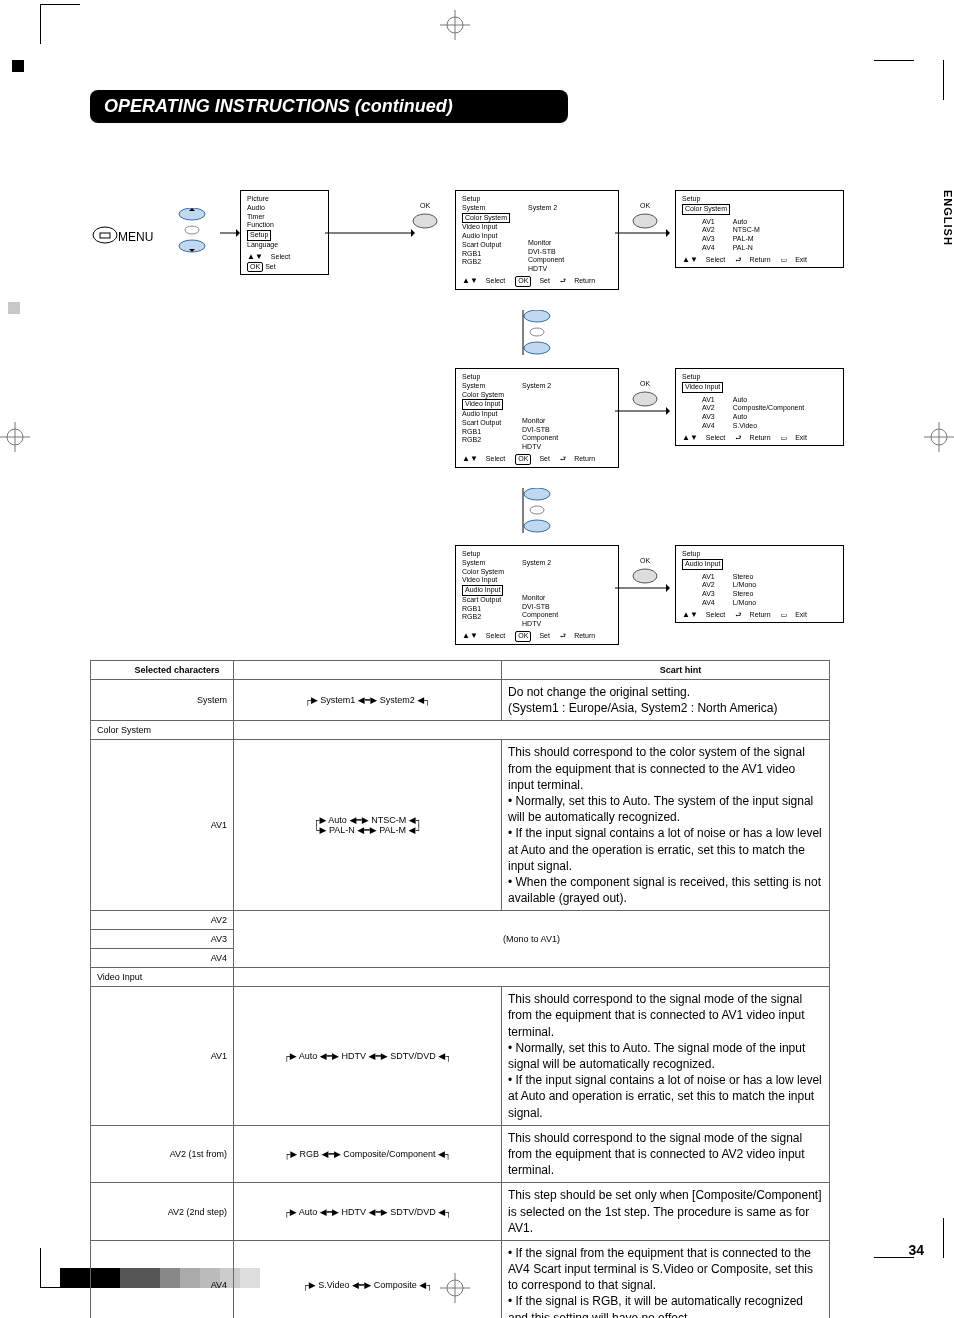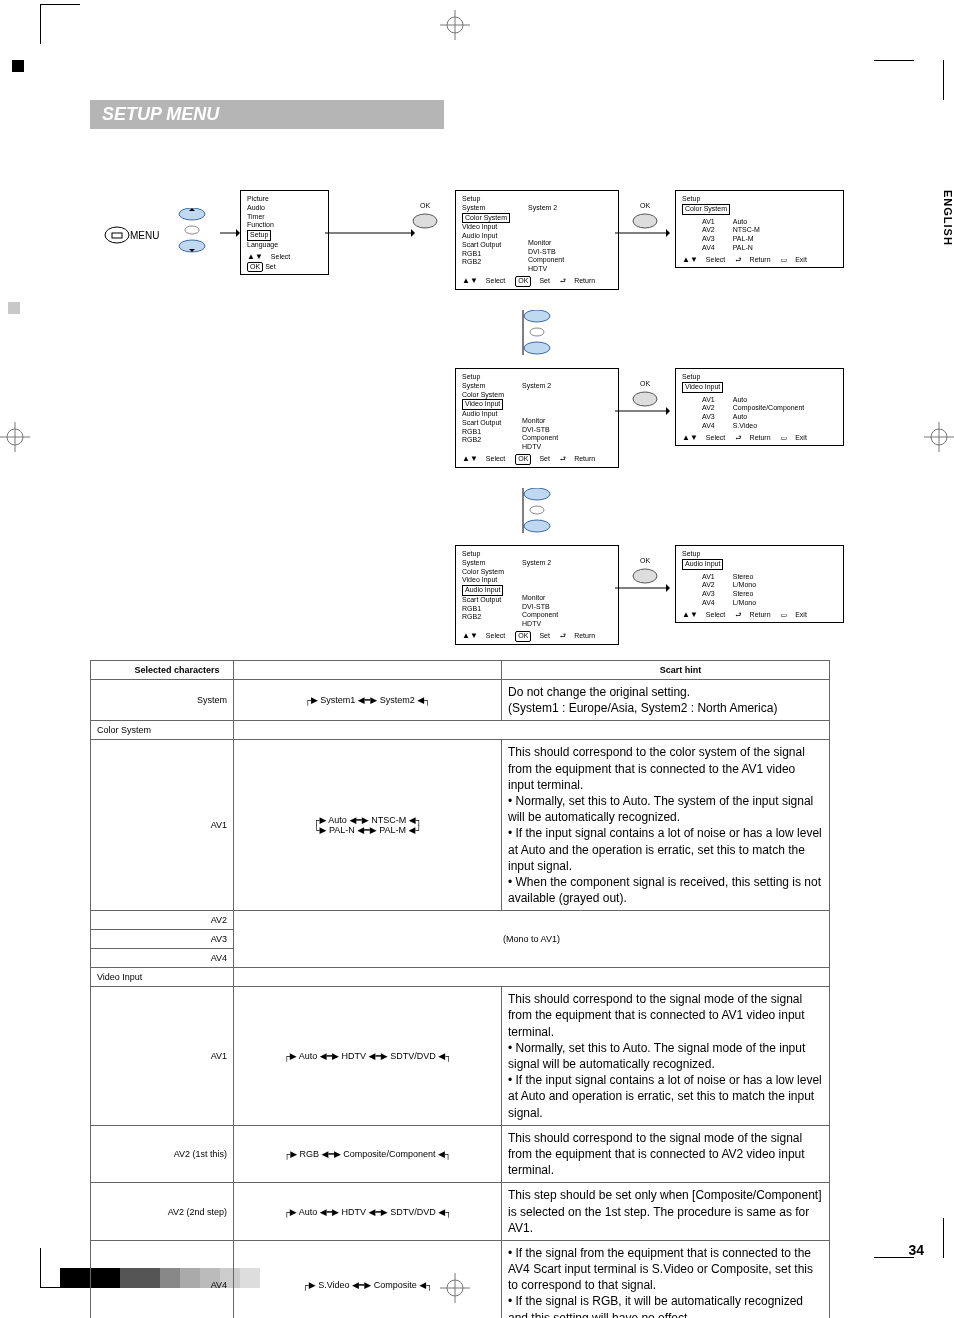--- a/index.html
+++ b/index.html
@@ -144,25 +144,25 @@
     <div style="background:#555"></div>
     <div style="background:#888"></div>
   <div style="background:#aaa"></div>
     <div style="background:#bbb"></div>
     <div style="background:#ccc"></div>
   <div style="background:#ddd"></div>
 </div>
 
 <div class="page">
 
-  <div class="sub-bar">SETUP MENU</div>
+  <div class="title-bar">OPERATING INSTRUCTIONS (continued)</div>
   <div class="lang-tab">ENGLISH</div>
   <div class="pagenum">34</div>
 
-  <div style="position:absolute;left:12px;top:130px;font-size:10px;">
+  <div style="position:absolute;left:0px;top:130px;font-size:12px;">
     <svg width="55" height="30">
         <ellipse cx="15" cy="15" rx="12" ry="8" fill="none" stroke="#000"></ellipse>
         <rect x="10" y="13" width="10" height="5" fill="none" stroke="#000"></rect>
       </svg>
     <span style="position:absolute;left:28px;top:10px;">MENU</span>
   </div>
   <div style="position:absolute;left:80px;top:118px;">
     <svg width="45" height="45">
       <ellipse cx="22" cy="6" rx="13" ry="6" fill="#c0d8f0" stroke="#3a6ea5"></ellipse>
       <ellipse cx="22" cy="38" rx="13" ry="6" fill="#c0d8f0" stroke="#3a6ea5"></ellipse>
@@ -458,21 +458,21 @@
     <tr>
       <td class="lab" style="text-align:left;">Video Input</td>
       <td colspan="2"></td>
     </tr>
     <tr>
       <td class="lab">AV1</td>
       <td class="opt">┌▶ <span>Auto</span> ◀━▶ <span>HDTV</span> ◀━▶ <span>SDTV/DVD</span> ◀┐</td>
       <td class="hint" id="hint7">This should correspond to the signal mode of the signal from the equipment that is connected to AV1 video input terminal.<br>• Normally, set this to Auto. The signal mode of the input signal will be automatically recognized.<br>• If the input signal contains a lot of noise or has a low level at Auto and operation is erratic, set this to match the input signal.</td>
     </tr>
     <tr>
-      <td class="lab">AV2 (1st this)</td>
+      <td class="lab">AV2 (1st from)</td>
       <td class="opt">┌▶ <span>RGB</span> ◀━▶ <span>Composite/Component</span> ◀┐</td>
       <td class="hint" id="hint8">This should correspond to the signal mode of the signal from the equipment that is connected to AV2 video input terminal.</td>
     </tr>
     <tr>
       <td class="lab">AV2 (2nd step)</td>
       <td class="opt">┌▶ <span>Auto</span> ◀━▶ <span>HDTV</span> ◀━▶ <span>SDTV/DVD</span> ◀┐</td>
       <td class="hint" id="hint9">This step should be set only when [Composite/Component] is selected on the 1st step. The procedure is same as for AV1.</td>
     </tr>
     <tr>
       <td class="lab">AV4</td>

